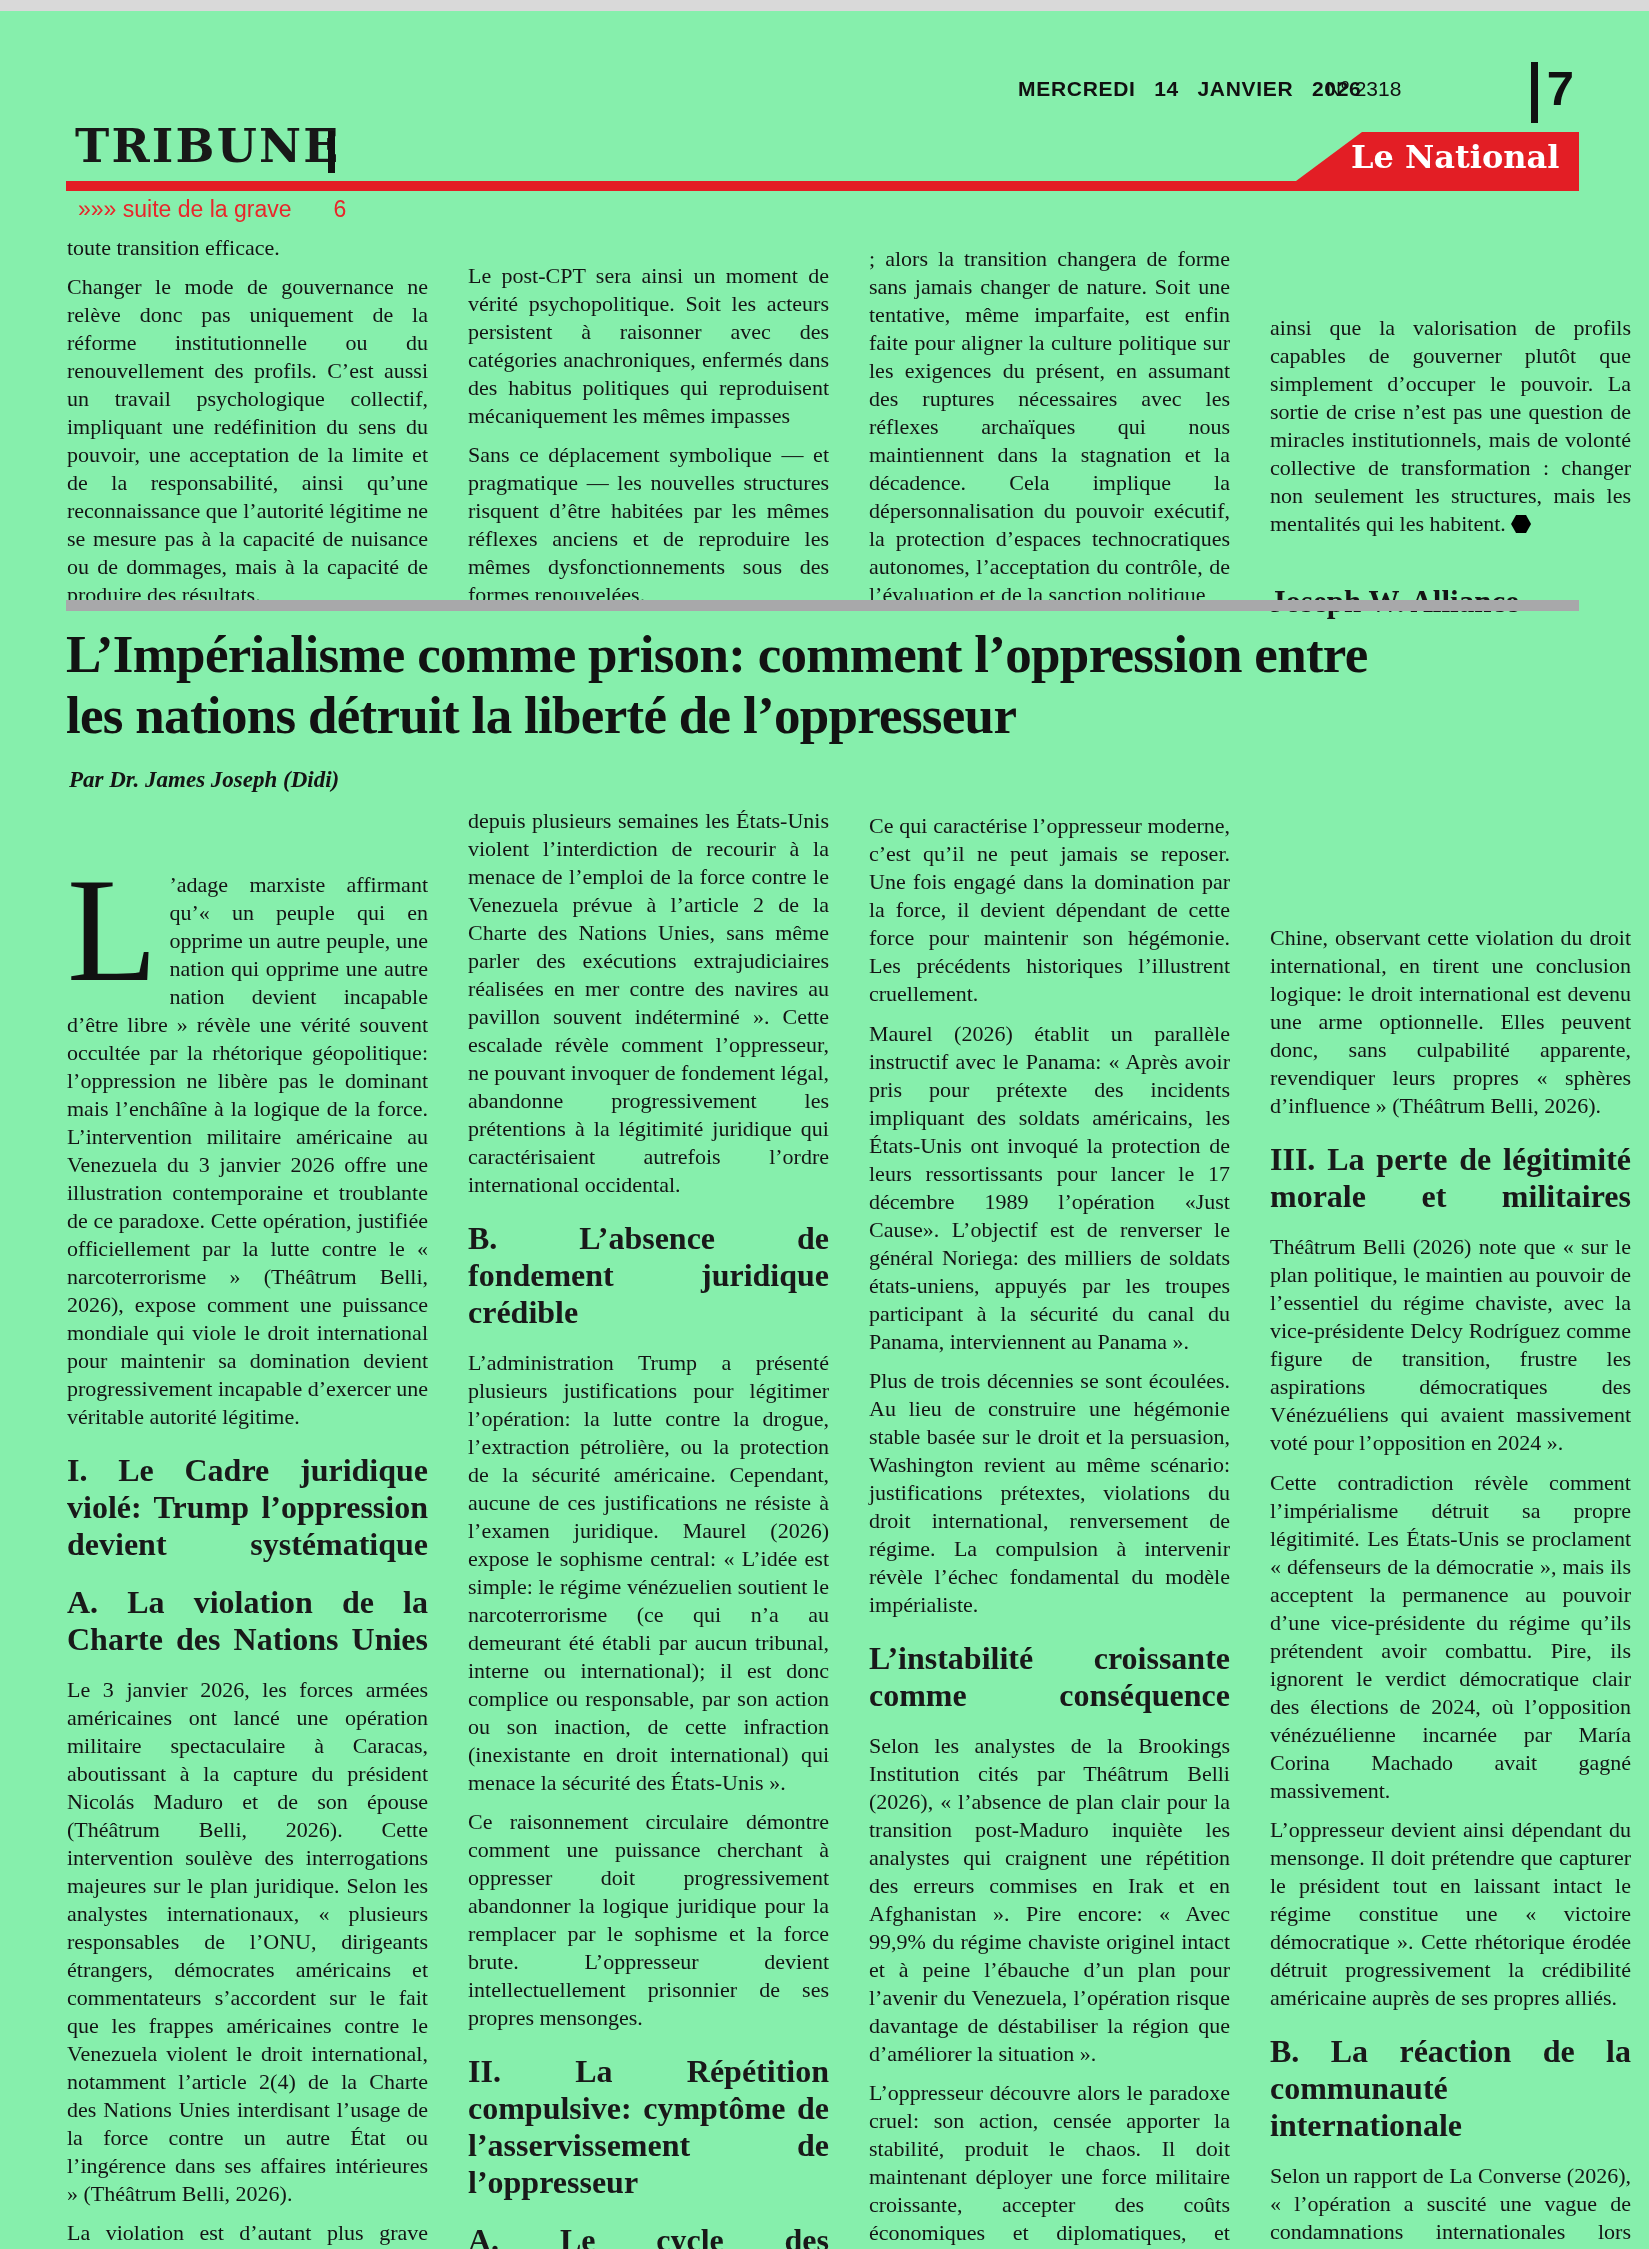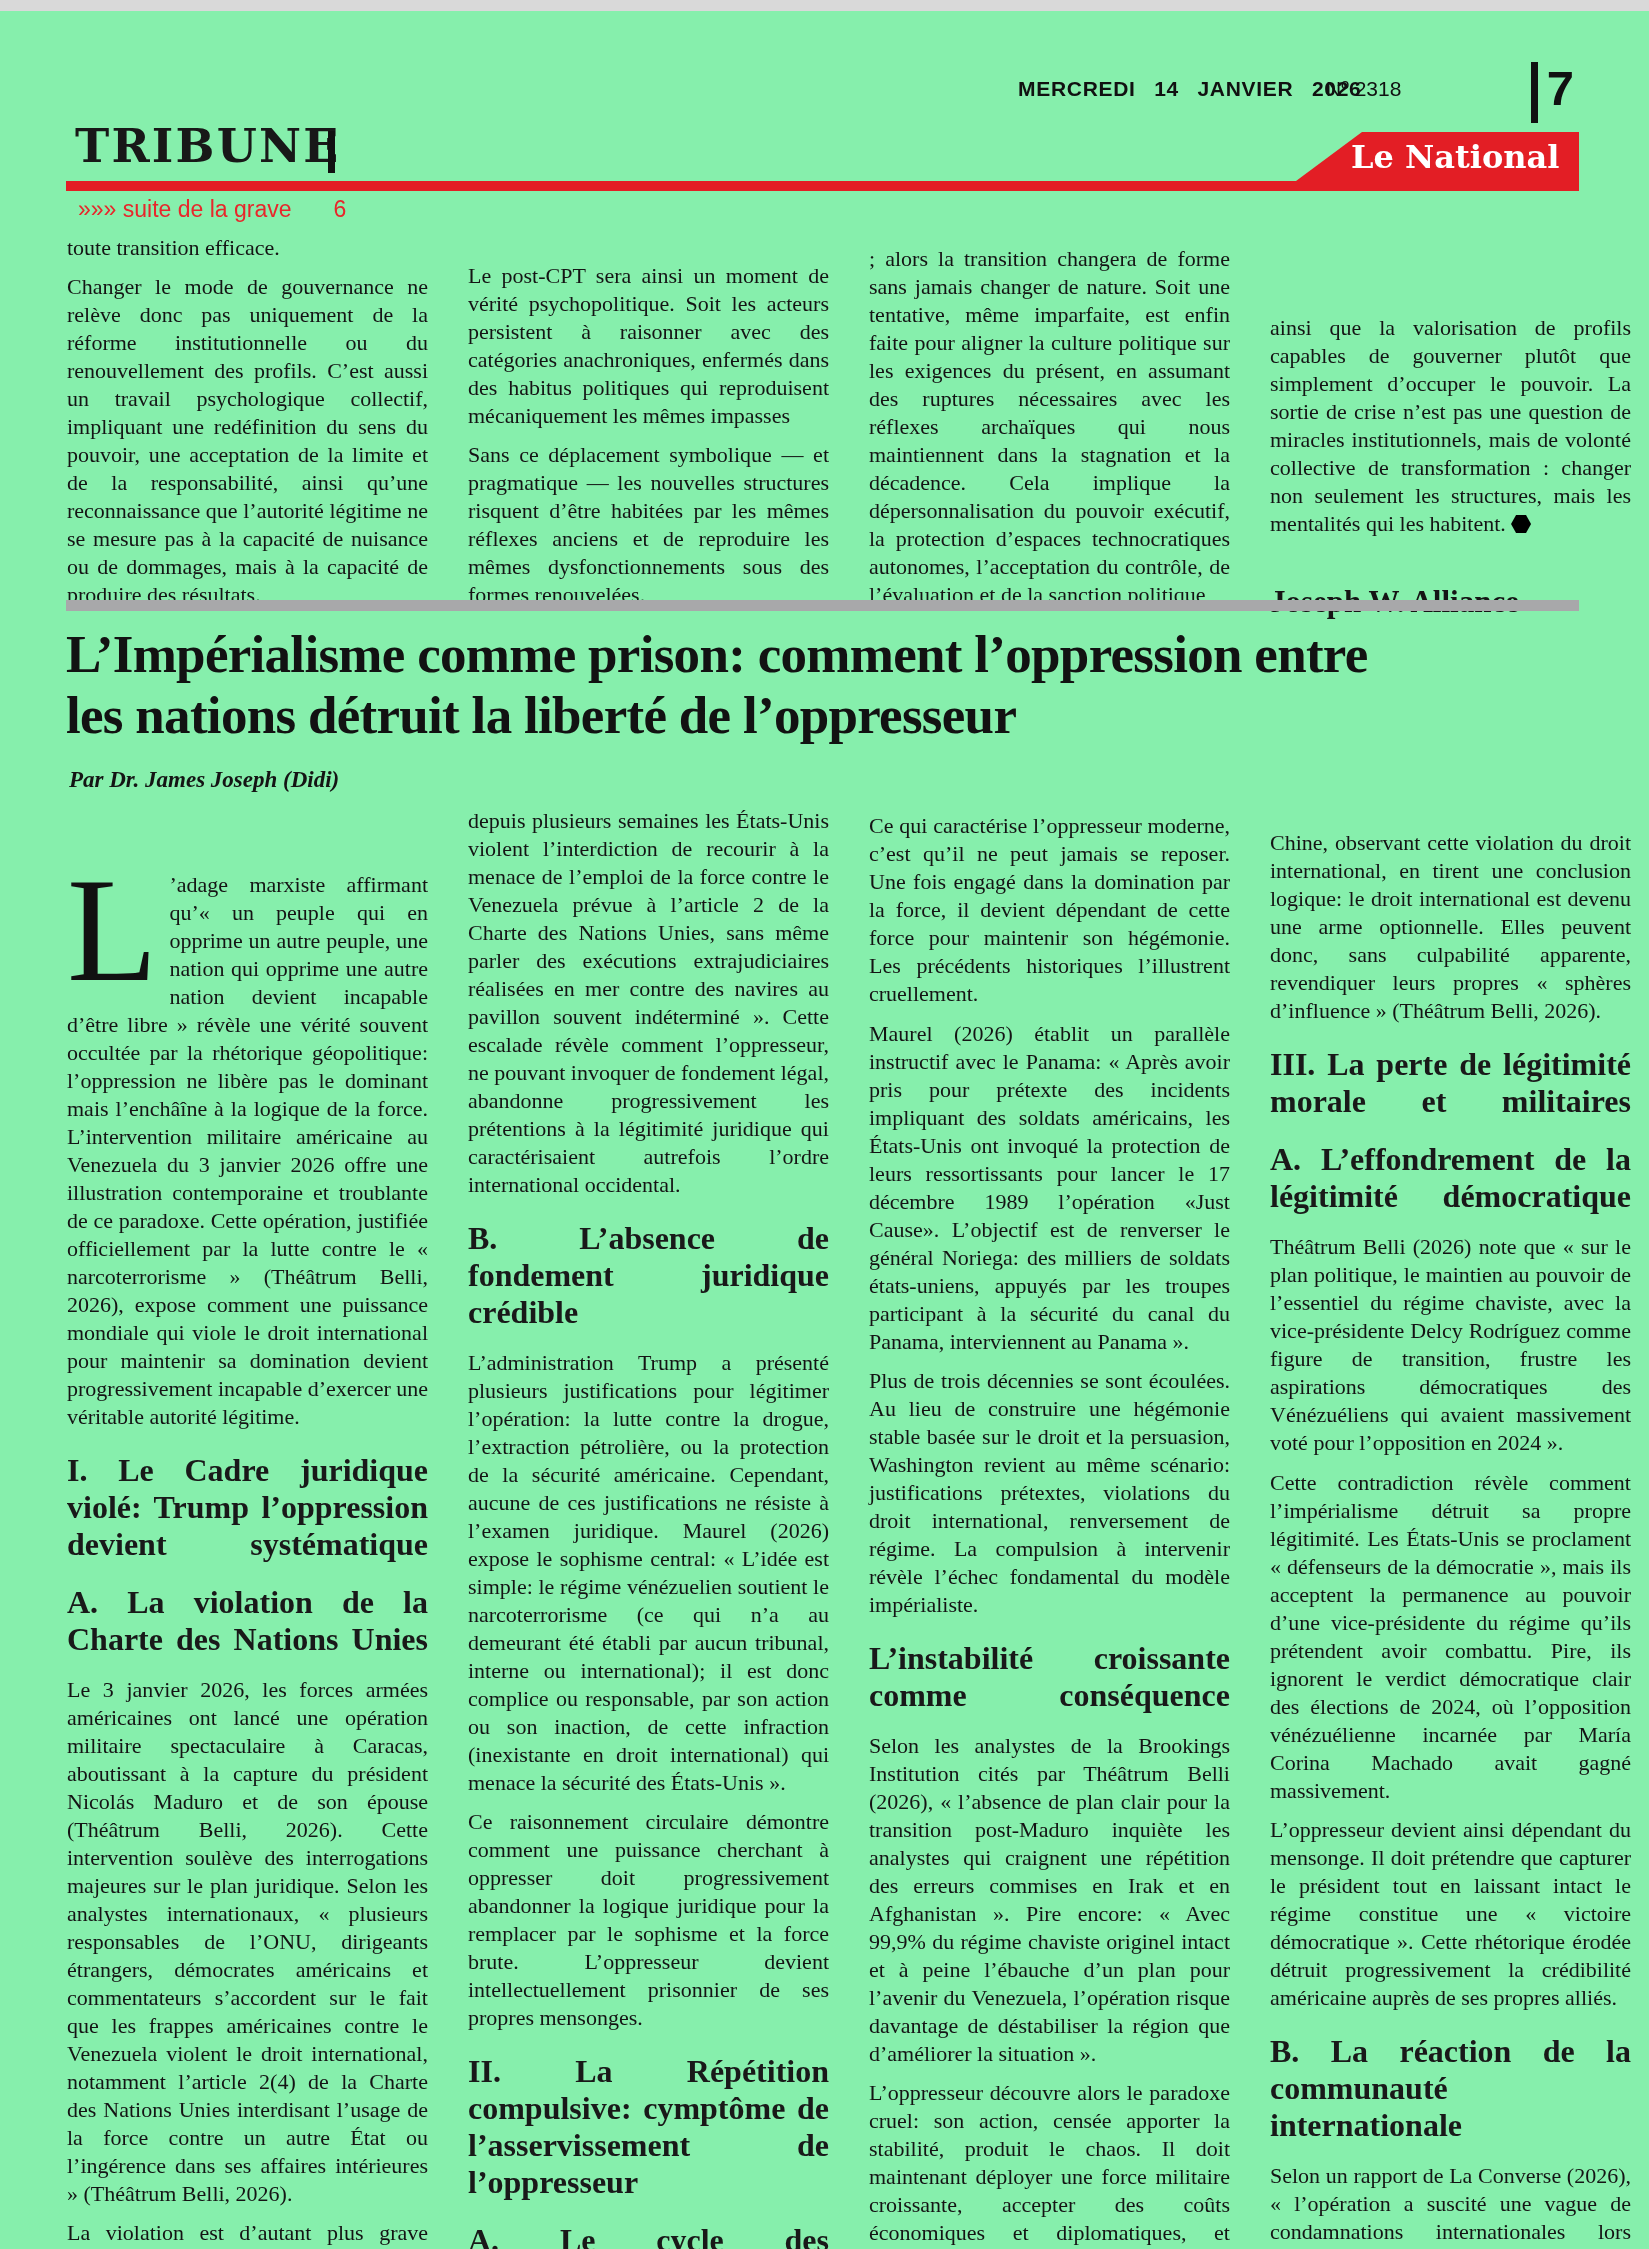--- a/index.html
+++ b/index.html
@@ -120,21 +120,20 @@
         <div class="p">Ce qui caractérise l’oppresseur moderne, c’est qu’il ne peut jamais se reposer. Une fois engagé dans la domination par la force, il devient dépendant de cette force pour maintenir son hégémonie. Les précédents historiques l’illustrent cruellement.</div>
         <div class="p">Maurel (2026) établit un parallèle instructif avec le Panama: « Après avoir pris pour prétexte des incidents impliquant des soldats américains, les États-Unis ont invoqué la protection de leurs ressortissants pour lancer le 17 décembre 1989 l’opération «Just Cause». L’objectif est de renverser le général Noriega: des milliers de soldats états-uniens, appuyés par les troupes participant à la sécurité du canal du Panama, interviennent au Panama ».</div>
         <div class="p">Plus de trois décennies se sont écoulées. Au lieu de construire une hégémonie stable basée sur le droit et la persuasion, Washington revient au même scénario: justifications prétextes, violations du droit international, renversement de régime. La compulsion à intervenir révèle l’échec fondamental du modèle impérialiste.</div>
         <div class="h">L’instabilité croissante comme conséquence</div>
         <div class="p">Selon les analystes de la Brookings Institution cités par Théâtrum Belli (2026), « l’absence de plan clair pour la transition post-Maduro inquiète les analystes qui craignent une répétition des erreurs commises en Irak et en Afghanistan ». Pire encore: « Avec 99,9% du régime chaviste originel intact et à peine l’ébauche d’un plan pour l’avenir du Venezuela, l’opération risque davantage de déstabiliser la région que d’améliorer la situation ».</div>
         <div class="p">L’oppresseur découvre alors le paradoxe cruel: son action, censée apporter la stabilité, produit le chaos. Il doit maintenant déployer une force militaire croissante, accepter des coûts économiques et diplomatiques, et accepter que ses alliés le traitent avec suspicion. La Russie et la</div>
       </div>
       <div class="col">
         <div class="p">Chine, observant cette violation du droit international, en tirent une conclusion logique: le droit international est devenu une arme optionnelle. Elles peuvent donc, sans culpabilité apparente, revendiquer leurs propres « sphères d’influence » (Théâtrum Belli, 2026).</div>
         <div class="h">III. La perte de légitimité morale et militaires</div>
-        <div class="h">A. L’effondrement de la légitimité démocratique</div>
         <div class="p">Théâtrum Belli (2026) note que « sur le plan politique, le maintien au pouvoir de l’essentiel du régime chaviste, avec la vice-présidente Delcy Rodríguez comme figure de transition, frustre les aspirations démocratiques des Vénézuéliens qui avaient massivement voté pour l’opposition en 2024 ».</div>
         <div class="p">Cette contradiction révèle comment l’impérialisme détruit sa propre légitimité. Les États-Unis se proclament « défenseurs de la démocratie », mais ils acceptent la permanence au pouvoir d’une vice-présidente du régime qu’ils prétendent avoir combattu. Pire, ils ignorent le verdict démocratique clair des élections de 2024, où l’opposition vénézuélienne incarnée par María Corina Machado avait gagné massivement.</div>
         <div class="p">L’oppresseur devient ainsi dépendant du mensonge. Il doit prétendre que capturer le président tout en laissant intact le régime constitue une « victoire démocratique ». Cette rhétorique érodée détruit progressivement la crédibilité américaine auprès de ses propres alliés.</div>
         <div class="h">B. La réaction de la communauté internationale</div>
         <div class="p">Selon un rapport de La Converse (2026), « l’opération a suscité une vague de condamnations internationales lors d’une</div>
         <div class="cont-bottom"><span>»»» suite page</span><span class="cont-page">8</span></div>
       </div>
     </div>
 
 </div>

